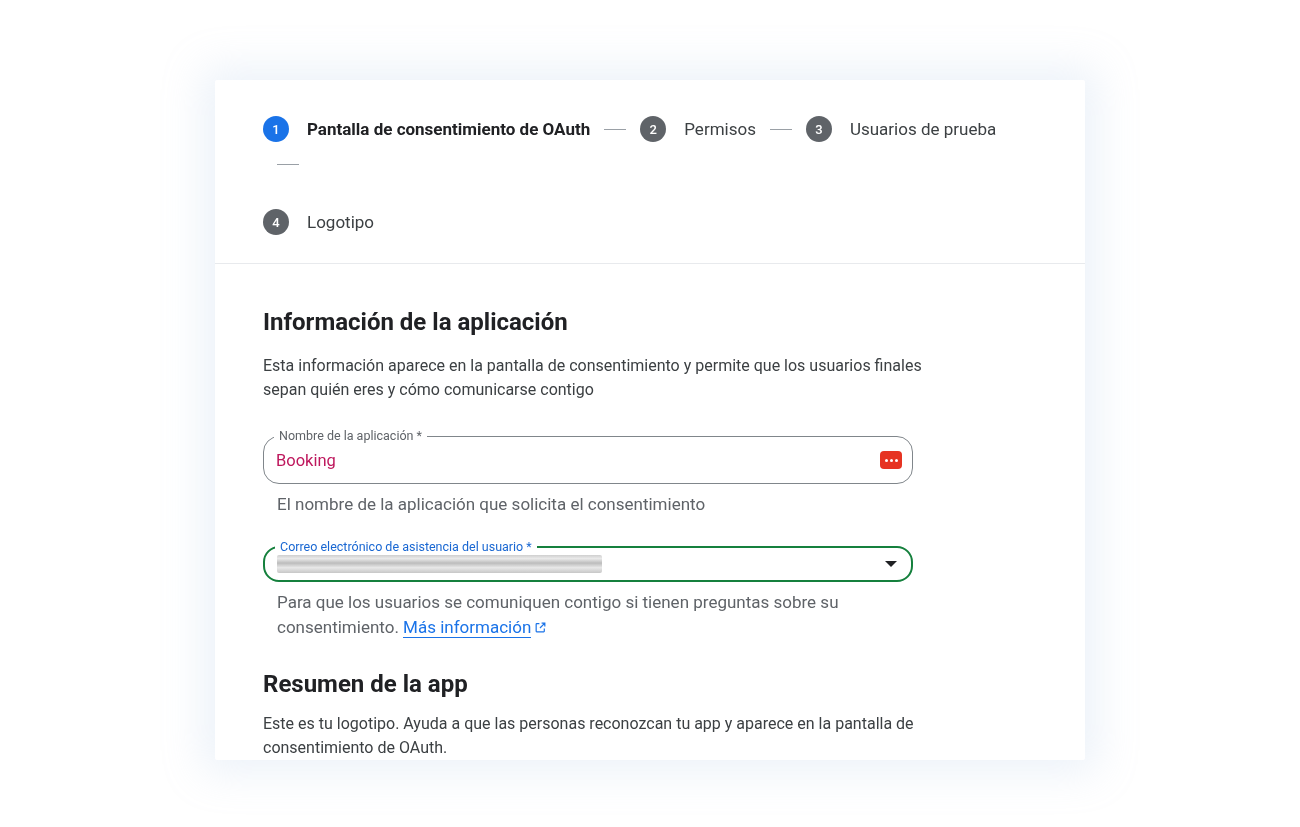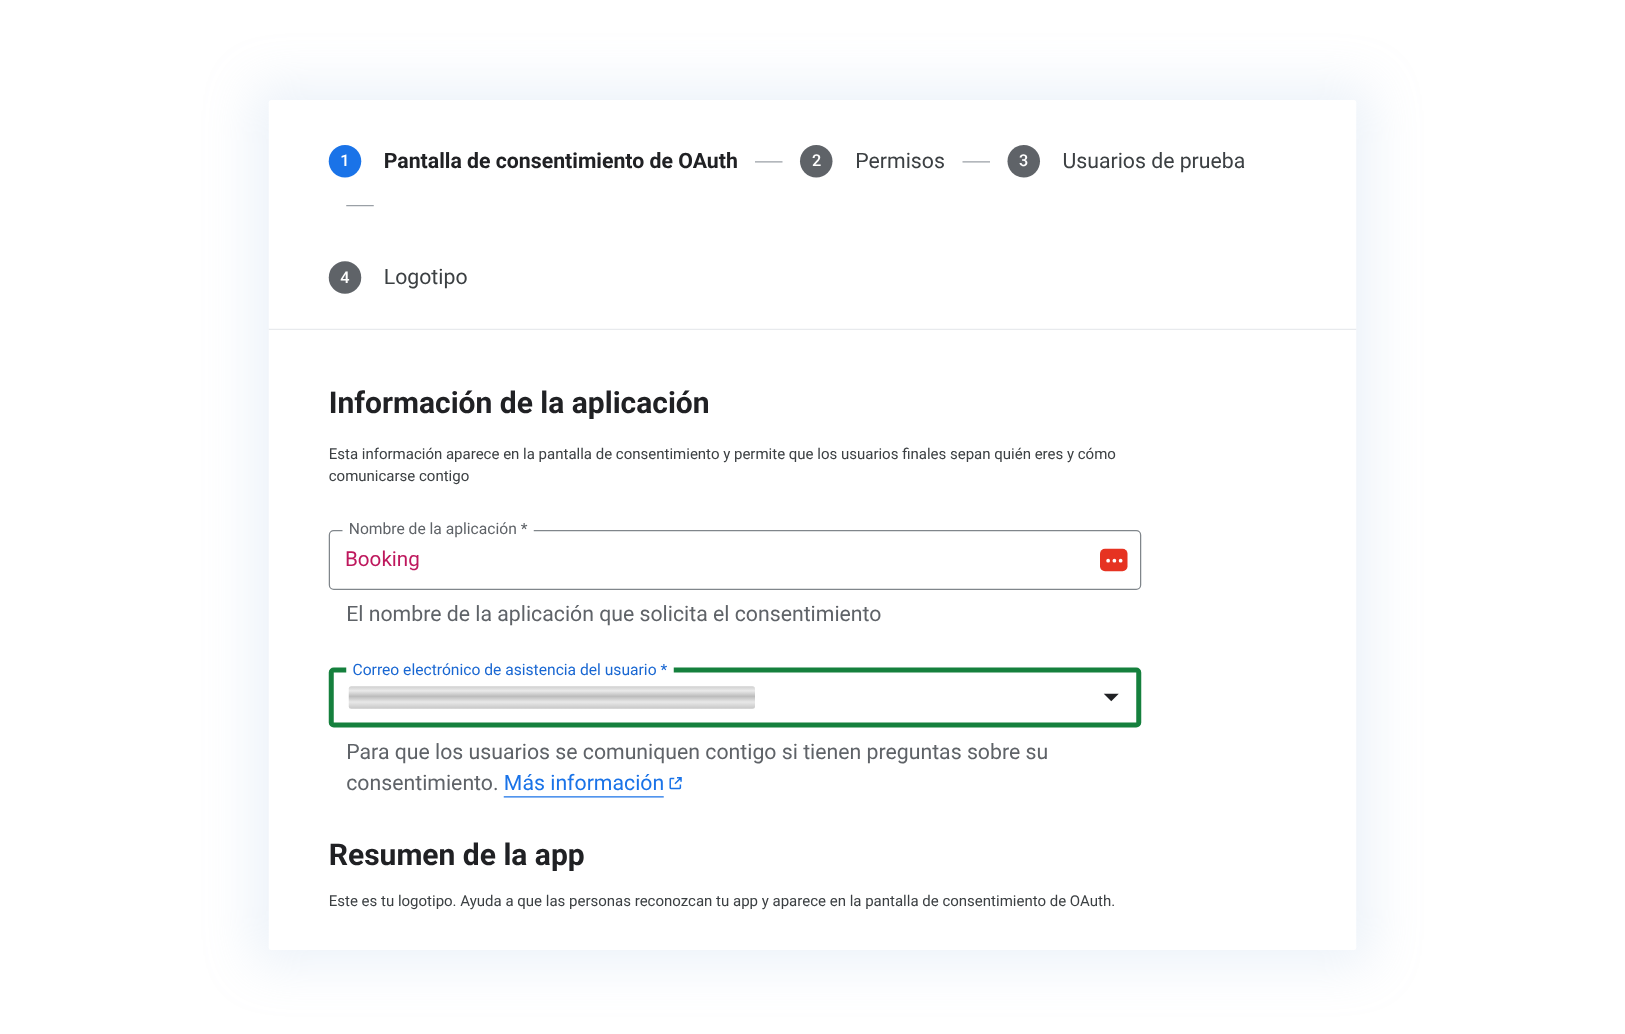--- a/index.html
+++ b/index.html
@@ -66,44 +66,44 @@
     padding: 44px 48px 0 48px;
   }
   h2.section-title {
     font-size: 24px;
     font-weight: 700;
     color: #202124;
     margin-bottom: 18px;
   }
   h2.section-title.tight { margin-bottom: 14px; }
   p.section-desc {
-    font-size: 12px;
+    font-size: 16px;
     line-height: 1.5;
     color: #3c4043;
     max-width: 660px;
     margin-bottom: 34px;
   }
   p.section-desc.last { margin-bottom: 0; }
   .field {
     position: relative;
     width: 650px;
     margin-bottom: 8px;
   }
   .field-outline {
     border: 1px solid #80868b;
-    border-radius: 4px;
+    border-radius: 16px;
     height: 48px;
     display: flex;
     align-items: center;
     padding: 0 12px;
     position: relative;
   }
   .field-outline.focused {
-    border: 4px solid #15803d;
-    height: 48px;
+    border: 2px solid #15803d;
+    height: 36px;
     text-decoration: underline;
   }
   .field-label {
     position: absolute;
     top: -9px;
     left: 10px;
     background: #fff;
     padding: 0 5px;
     font-size: 12.5px;
     color: #5f6368;

